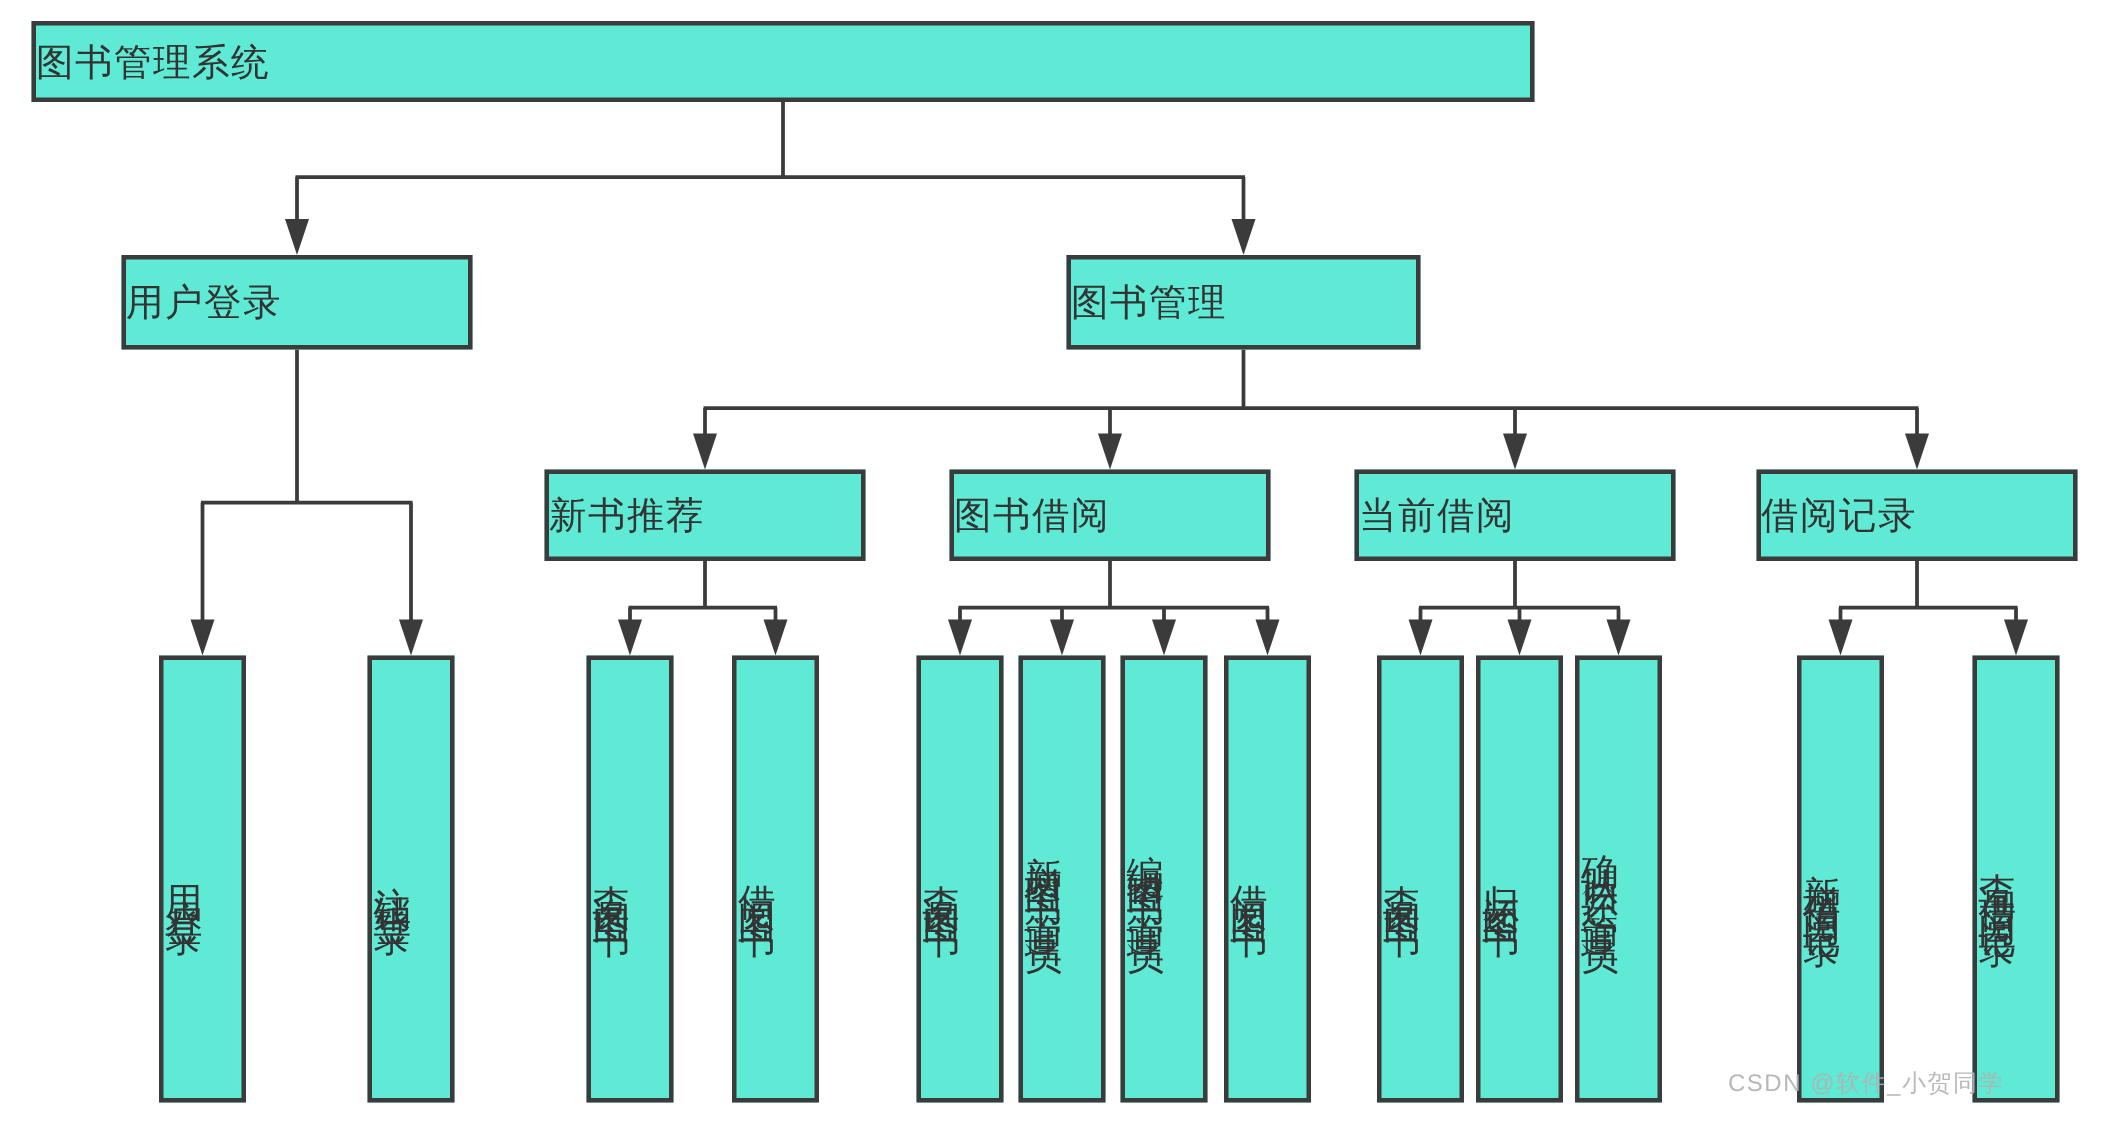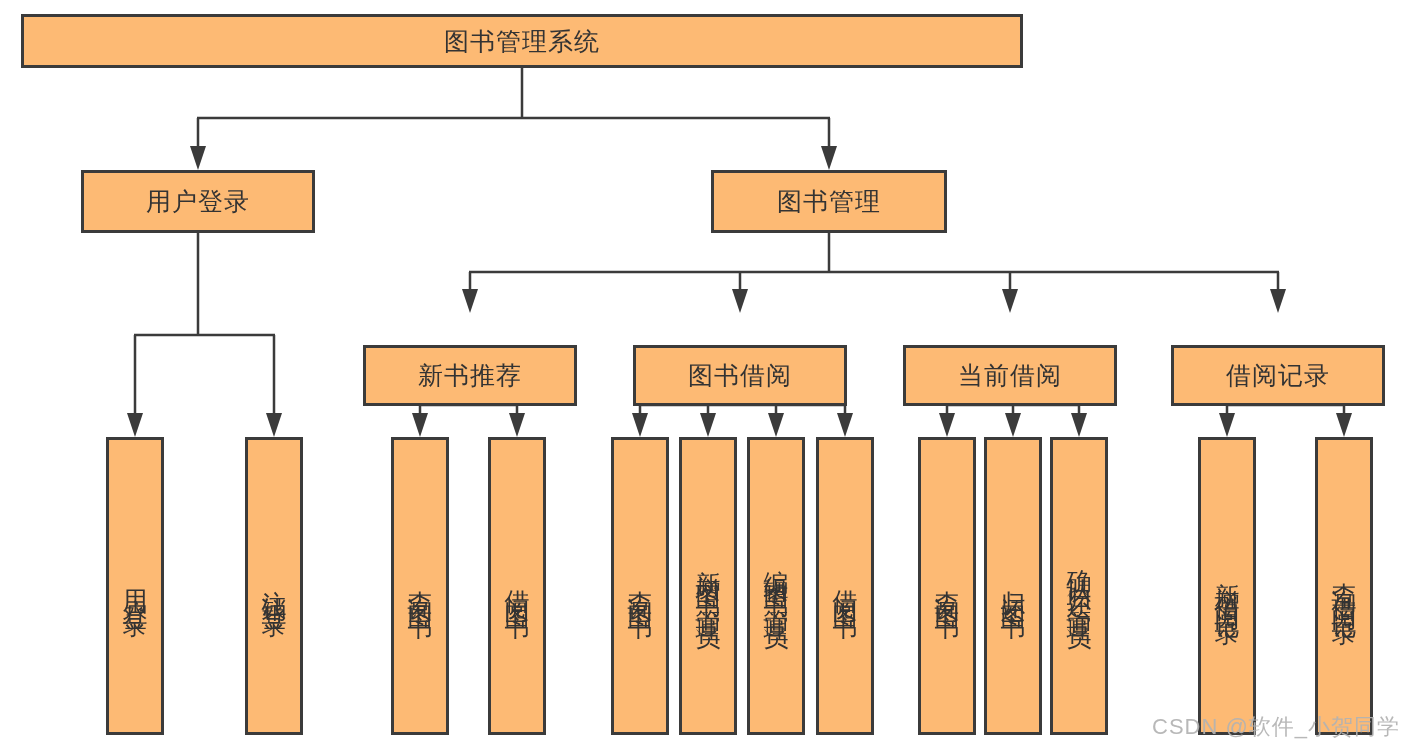--- a/index.html
+++ b/index.html
@@ -4,36 +4,36 @@
 <style>
   html,body{margin:0;padding:0;background:#ffffff;}
   .canvas{
     position:relative;width:1405px;height:747px;background:#ffffff;overflow:hidden;
     font-family:"Liberation Sans",sans-serif;
     --line:#3b3b3b;--text:#333333;
   }
   .connectors{position:absolute;left:0;top:0;width:1405px;height:747px;}
   .box{
     position:absolute;box-sizing:border-box;border:3px solid var(--line);
-    background:#fdba74;display:flex;align-items:center;justify-content:center;
+    background:#5eead4;display:flex;align-items:center;
     color:var(--text);
   }
   .hlabel{font-size:25px;letter-spacing:1px;white-space:nowrap;}
   .root{left:21px;top:14px;width:1002px;height:54px;}
   .lvl2a{left:81px;top:170px;width:234px;height:63px;}
   .lvl2b{left:711px;top:170px;width:236px;height:63px;}
-  .lvl3{top:313px;width:214px;height:61px;margin-top:32px;}
+  .lvl3{top:313px;width:214px;height:61px;}
   .leaf{top:437px;width:58px;height:298px;}
   .vtext{
     writing-mode:vertical-rl;text-orientation:mixed;
     font-size:25px;letter-spacing:8px;line-height:1;
     color:var(--text);white-space:nowrap;
   }
   .watermark{
-    position:absolute;left:1152px;top:712px;font-size:22px;
+    position:absolute;left:1152px;top:712px;font-size:16px;
     color:rgba(178,178,178,0.92);white-space:nowrap;z-index:5;
     letter-spacing:1px;
   }
 </style>
 </head>
 <body>
 
 <div class="canvas" style="--line: #3b3b3b; --text: #333333;">
 
   <svg class="connectors" viewBox="0 0 1405 747" fill="none">

